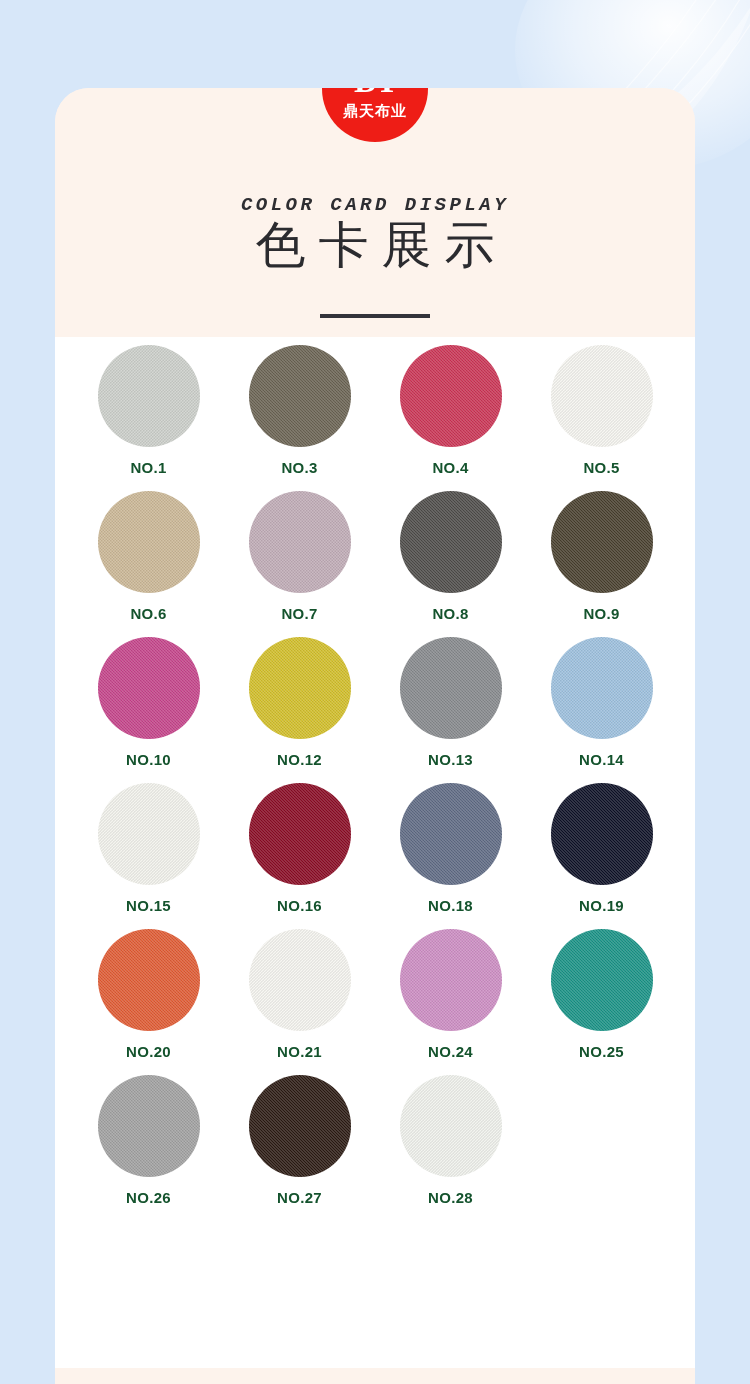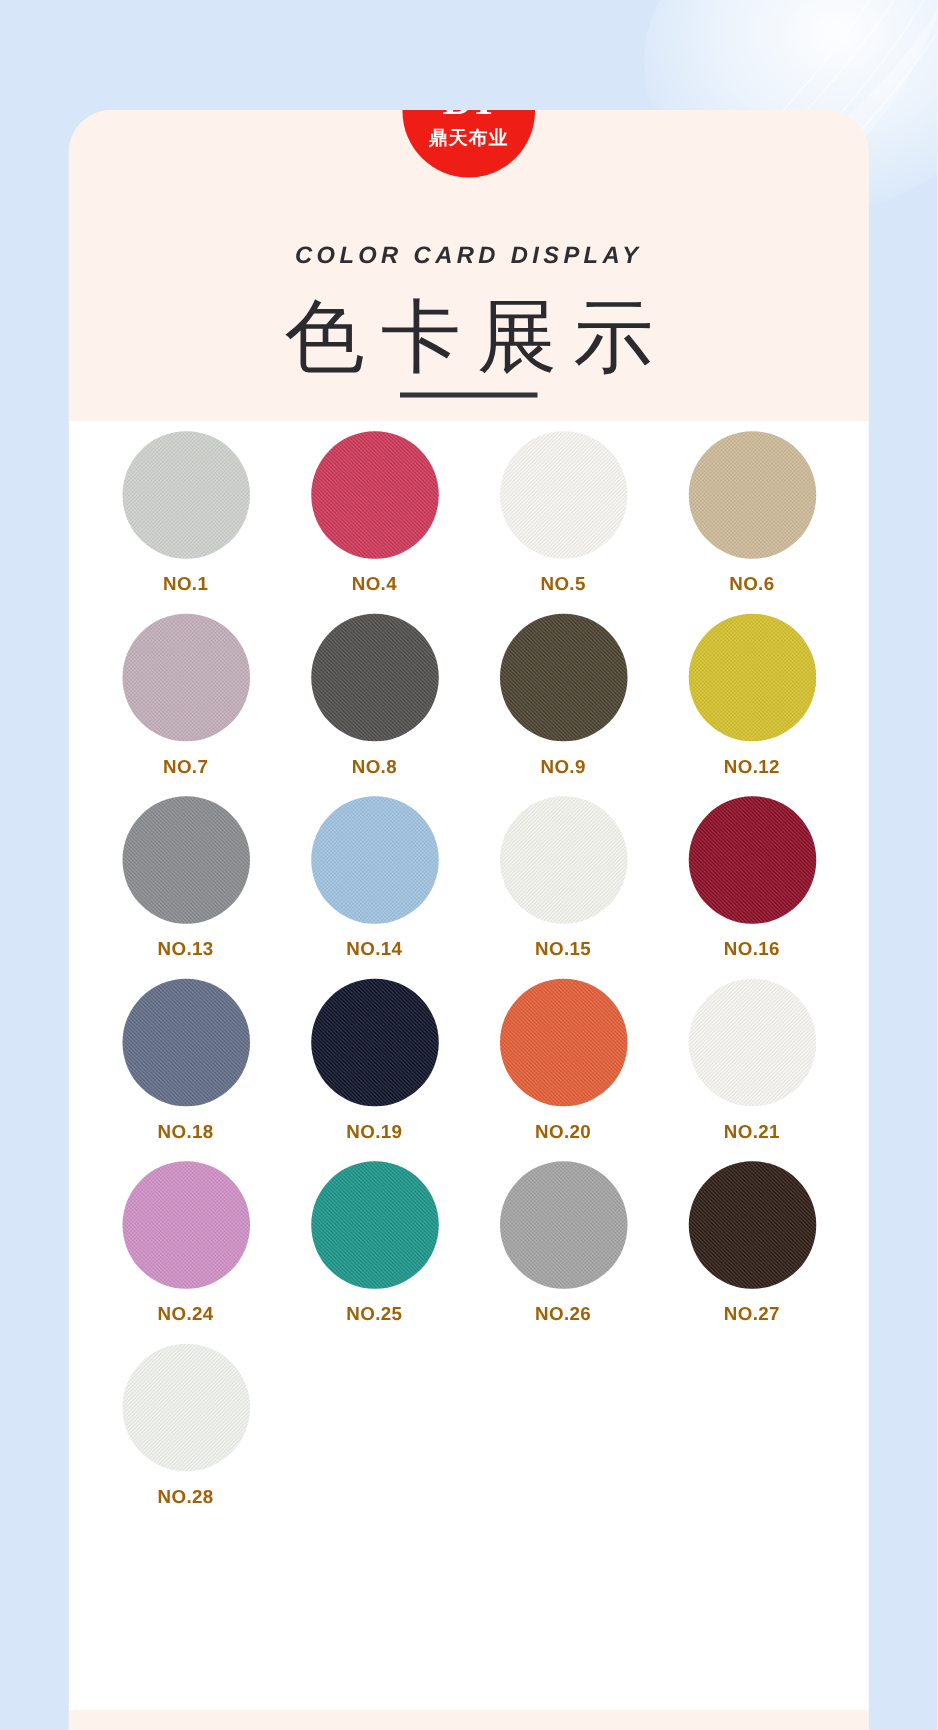--- a/index.html
+++ b/index.html
@@ -78,35 +78,35 @@
     margin-top: 5px;
     line-height: 1;
   }
 
   #title-en {
     position: absolute;
     top: 106px;
     left: 0;
     right: 0;
     text-align: center;
-    font-family: Liberation Sans, sans-serif;
+    font-family: Liberation Mono, monospace;
     font-style: italic;
     font-weight: bold;
     font-size: 19px;
     letter-spacing: 3.5px;
     color: #2e2e32;
   }
   #title-cn {
     position: absolute;
-    top: 144px;
+    top: 127px;
     left: 0;
     right: 0;
     text-align: center;
     font-family: "Liberation Serif", serif;
-    font-size: 64px;
+    font-size: 50px;
     font-weight: normal;
     letter-spacing: 13px;
     text-indent: 13px;
     color: #2b2b2f;
     line-height: 1.2;
   }
   #title-divider {
     position: absolute;
     top: 226px;
     left: 50%;
@@ -153,21 +153,21 @@
     border-radius: 50%;
     background-image:
       linear-gradient(45deg, rgba(255,255,255,0.16) 25%, transparent 25%, transparent 50%, rgba(255,255,255,0.16) 50%, rgba(255,255,255,0.16) 75%, transparent 75%),
       linear-gradient(-45deg, rgba(0,0,0,0.07) 25%, transparent 25%, transparent 50%, rgba(0,0,0,0.07) 50%, rgba(0,0,0,0.07) 75%, transparent 75%);
     background-size: 3px 3px, 3px 3px;
   }
   .swatch-label {
     margin-top: 12px;
     font-size: 15px;
     font-weight: bold;
-    color: #a16207;
+    color: #14532d;
     letter-spacing: 0.3px;
   }
 
   #card-footer {
     position: absolute;
     top: 1280px;
     left: 0;
     width: 640px;
     height: 16px;
     background: #fdf3ec;
@@ -214,20 +214,24 @@
     <div id="title-divider"></div>
   </div>
 
   <div id="swatch-panel">
     <div id="swatch-grid">
         <div class="swatch-cell">
           <div class="swatch-dot" style="background: rgb(206, 209, 204);"></div>
           <div class="swatch-label">NO.1</div>
         </div>
         <div class="swatch-cell">
+          <div class="swatch-dot" style="background: rgb(107, 99, 83);"></div>
+          <div class="swatch-label">NO.3</div>
+        </div>
+        <div class="swatch-cell">
           <div class="swatch-dot" style="background: rgb(205, 52, 85);"></div>
           <div class="swatch-label">NO.4</div>
         </div>
         <div class="swatch-cell">
           <div class="swatch-dot" style="background: rgb(247, 246, 241);"></div>
           <div class="swatch-label">NO.5</div>
         </div>
         <div class="swatch-cell">
           <div class="swatch-dot" style="background: rgb(205, 185, 151);"></div>
           <div class="swatch-label">NO.6</div>
@@ -238,20 +242,24 @@
         </div>
         <div class="swatch-cell">
           <div class="swatch-dot" style="background: rgb(78, 76, 73);"></div>
           <div class="swatch-label">NO.8</div>
         </div>
         <div class="swatch-cell">
           <div class="swatch-dot" style="background: rgb(72, 63, 45);"></div>
           <div class="swatch-label">NO.9</div>
         </div>
         <div class="swatch-cell">
+          <div class="swatch-dot" style="background: rgb(199, 67, 139);"></div>
+          <div class="swatch-label">NO.10</div>
+        </div>
+        <div class="swatch-cell">
           <div class="swatch-dot" style="background: rgb(212, 192, 40);"></div>
           <div class="swatch-label">NO.12</div>
         </div>
         <div class="swatch-cell">
           <div class="swatch-dot" style="background: rgb(135, 138, 141);"></div>
           <div class="swatch-label">NO.13</div>
         </div>
         <div class="swatch-cell">
           <div class="swatch-dot" style="background: rgb(158, 194, 224);"></div>
           <div class="swatch-label">NO.14</div>

